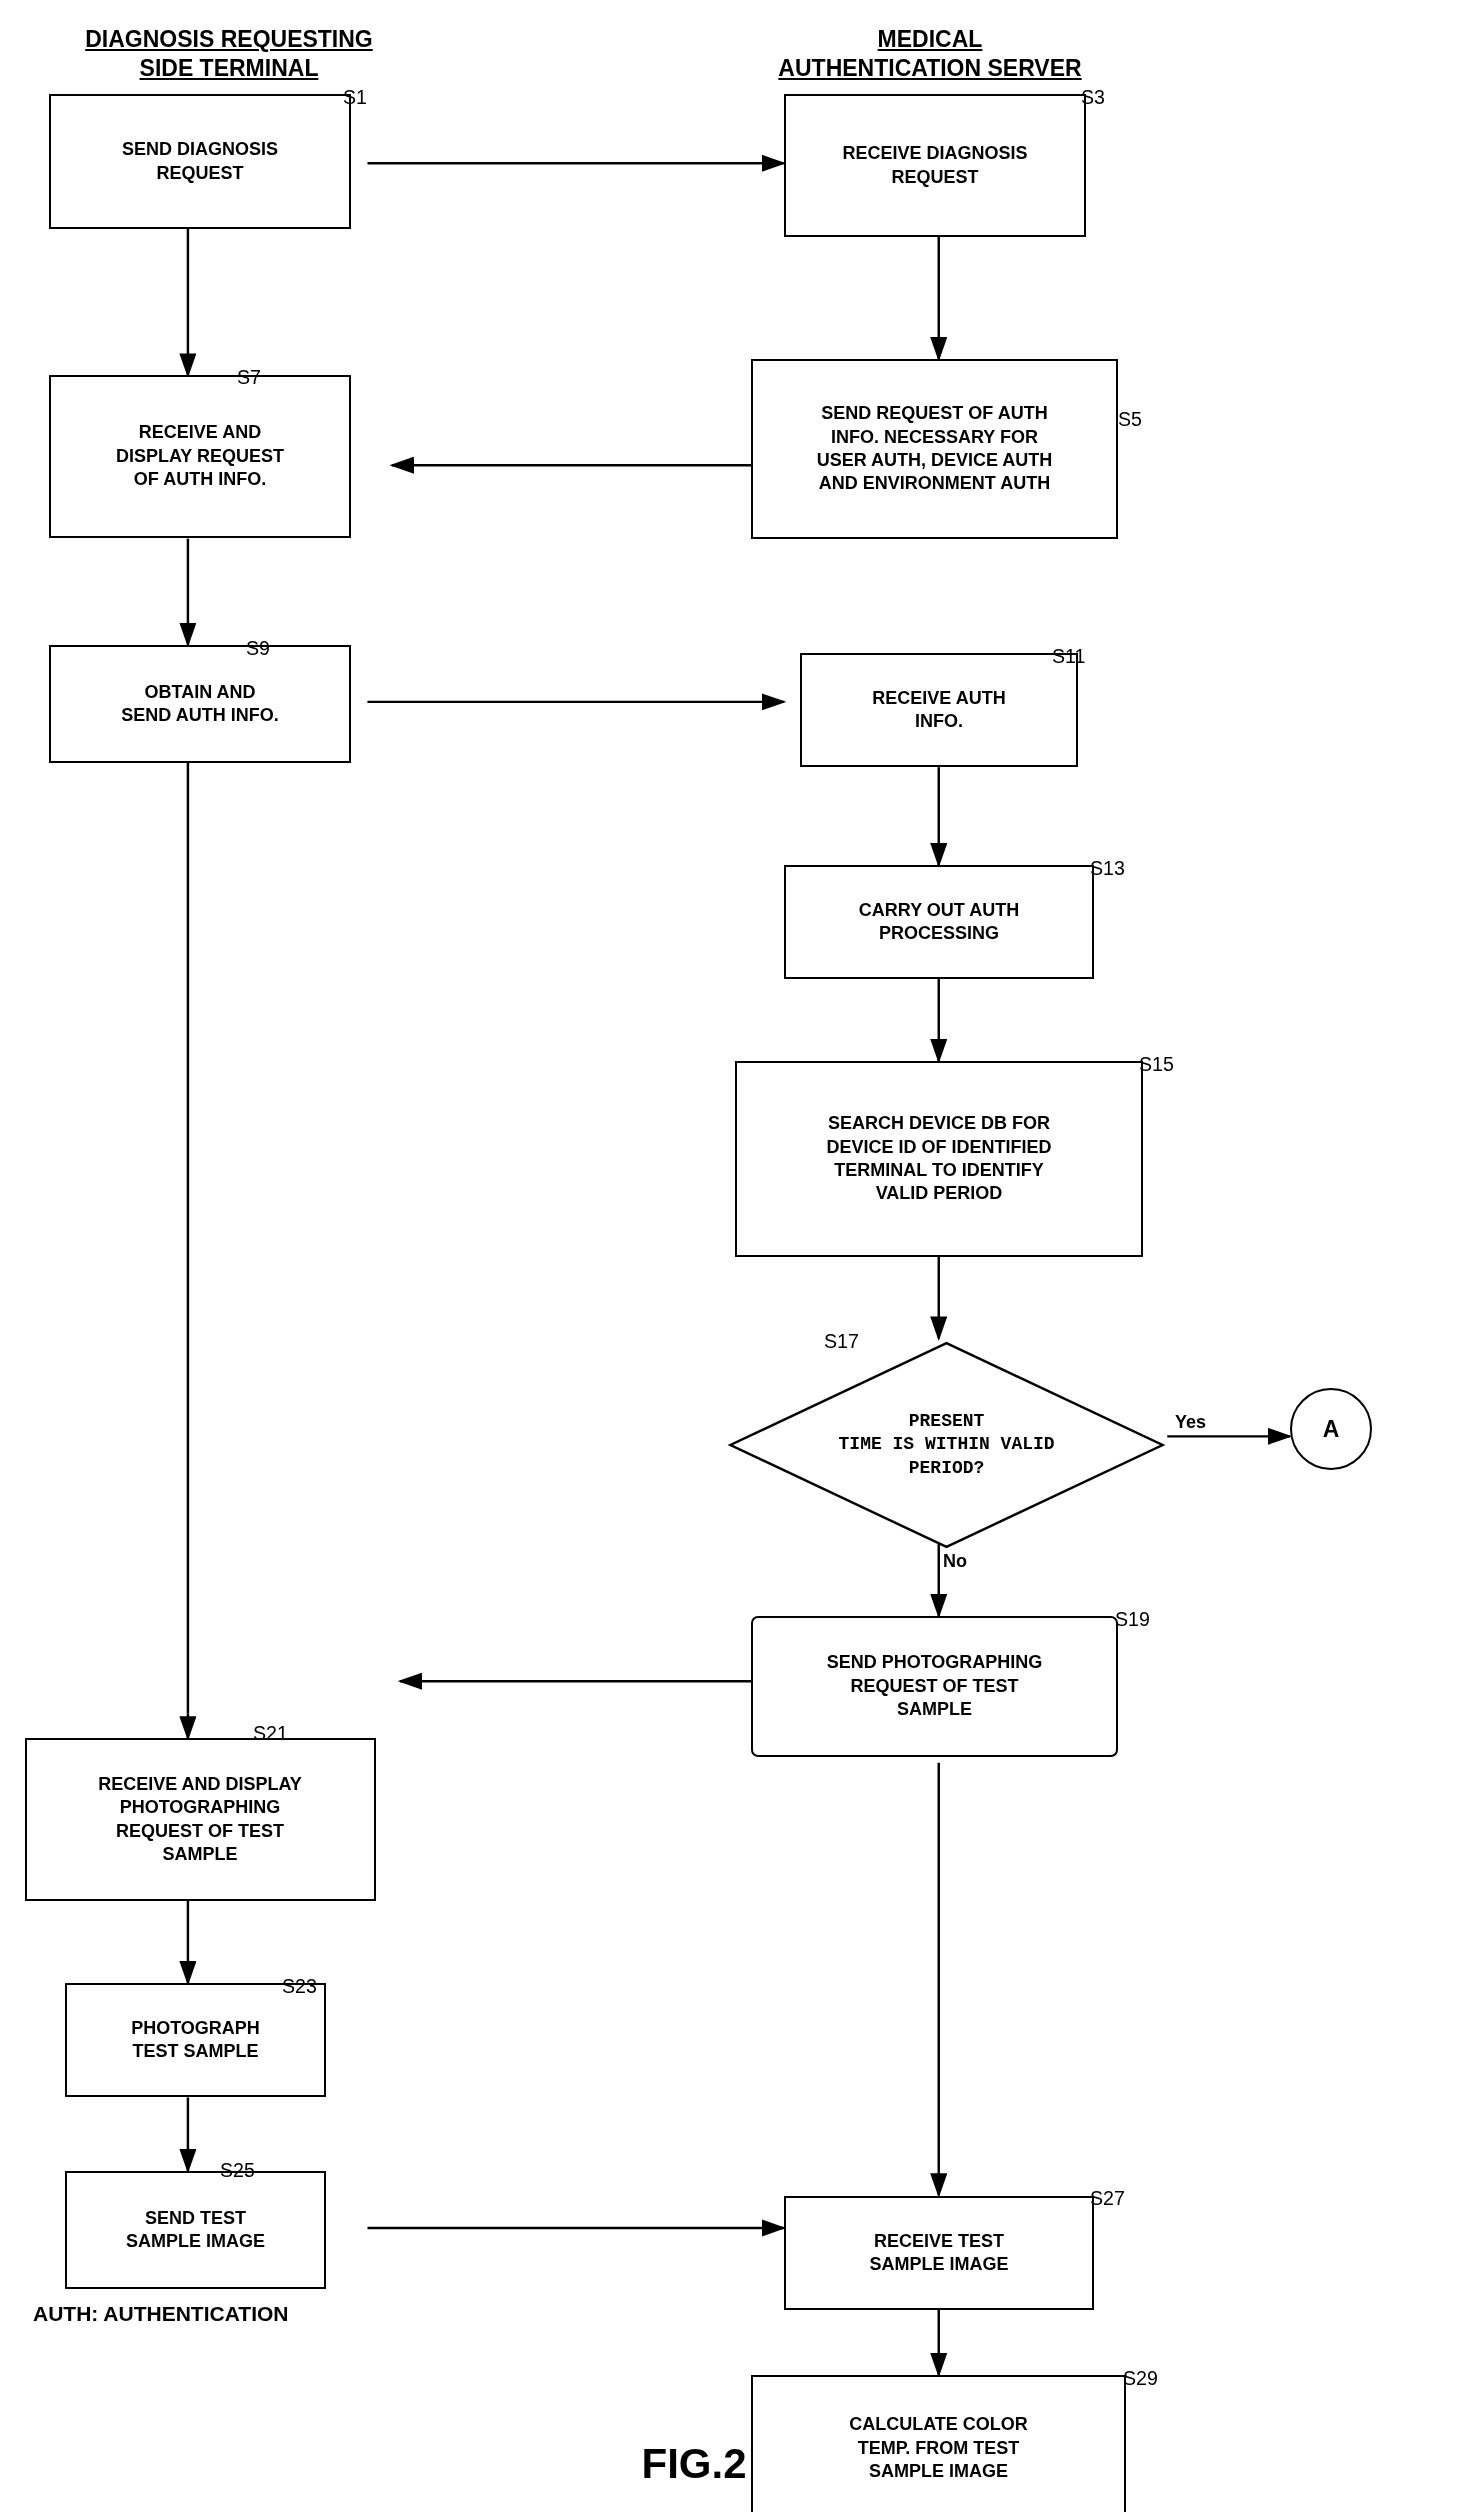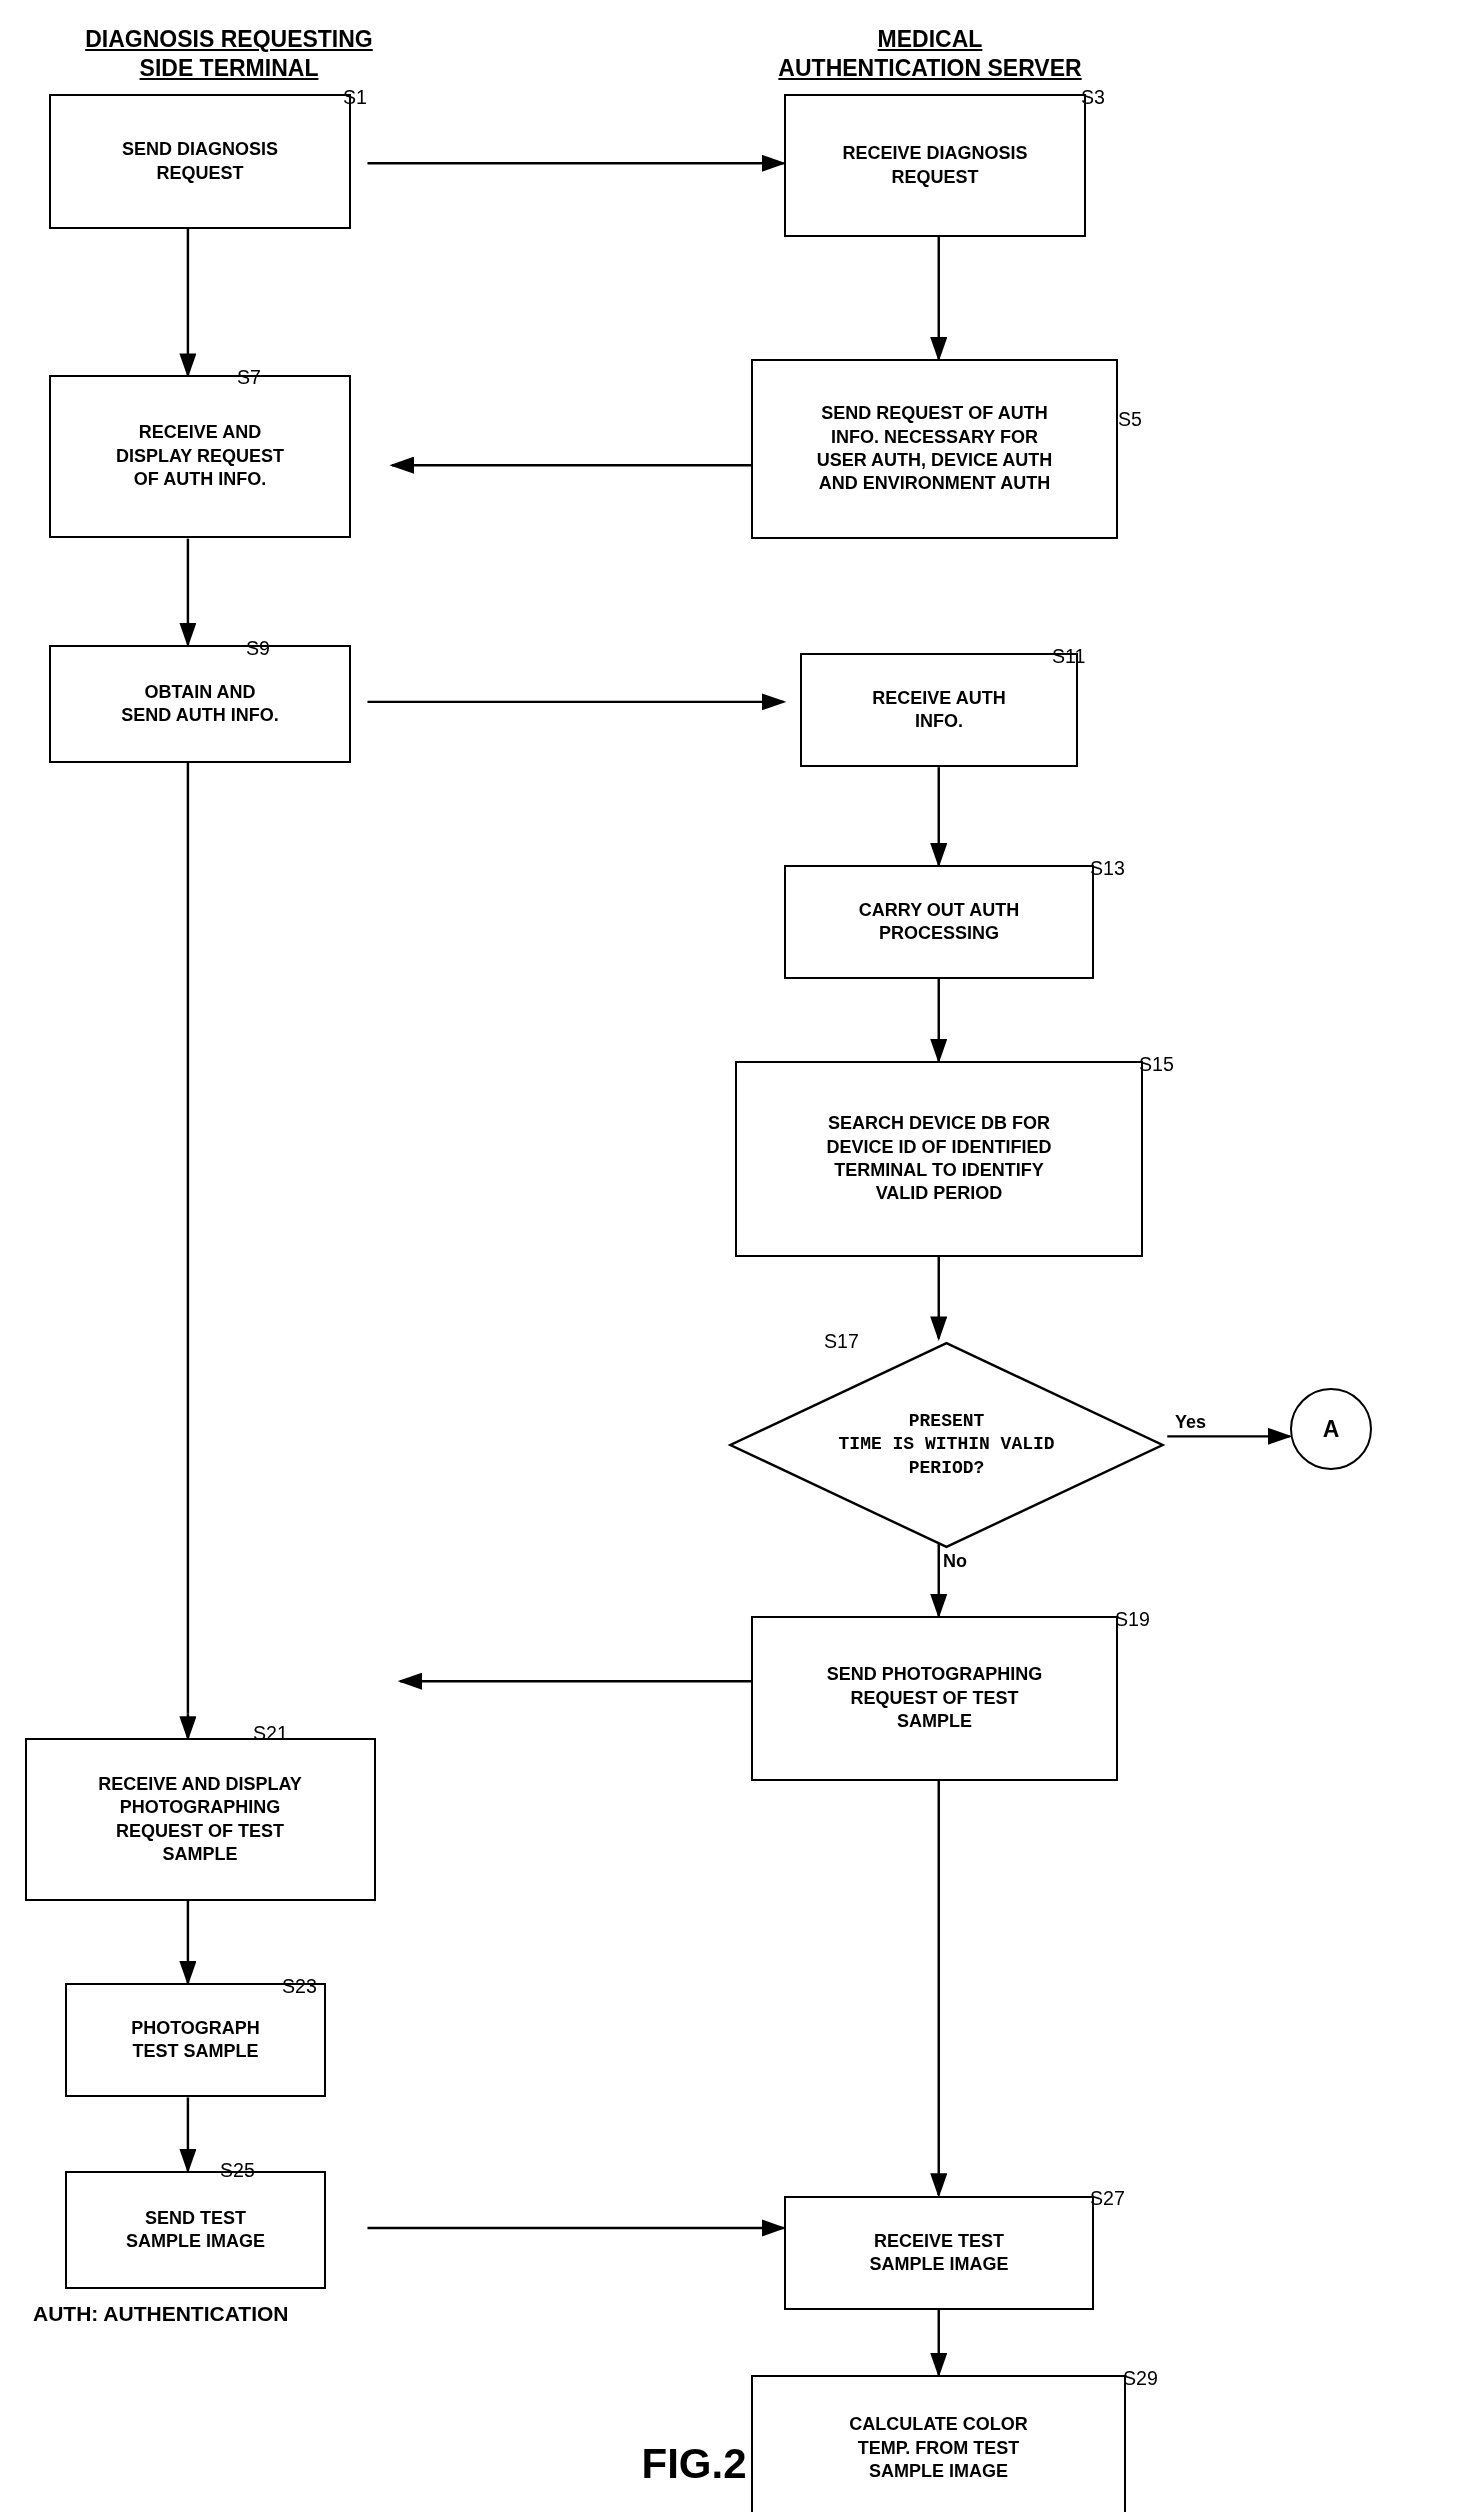--- a/index.html
+++ b/index.html
@@ -254,21 +254,21 @@
   </div>
 
   <div class="yes-no-label" style="left:943px; top:1551px;">
     <span>No</span>
   </div>
 
   <div class="circle" style="left:1290px; top:1388px; width:82px; height:82px;">
     <span>A</span>
   </div>
 
-  <div class="box" style="left:751px; top:1616px; width:367px; height:165px;">
+  <div class="box" style="left:751px; top:1616px; width:367px; height:141px;border-radius:7px;">
     <span>SEND PHOTOGRAPHING<br>REQUEST OF TEST<br>SAMPLE</span>
   </div>
 
   <div class="step-label" style="left:1115px; top:1608px;">
     <span>S19</span>
   </div>
 
   <div class="box" style="left:24.5px; top:1738px; width:351px; height:163px;">
     <span>RECEIVE AND DISPLAY<br>PHOTOGRAPHING<br>REQUEST OF TEST<br>SAMPLE</span>
   </div>

